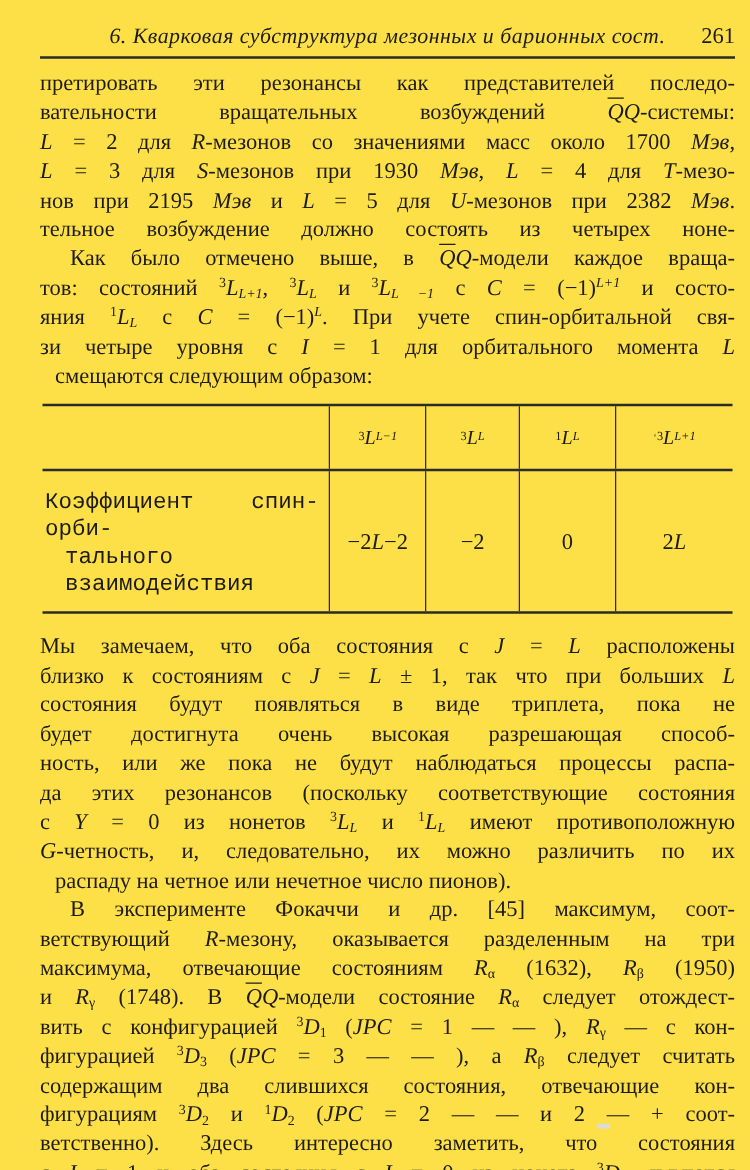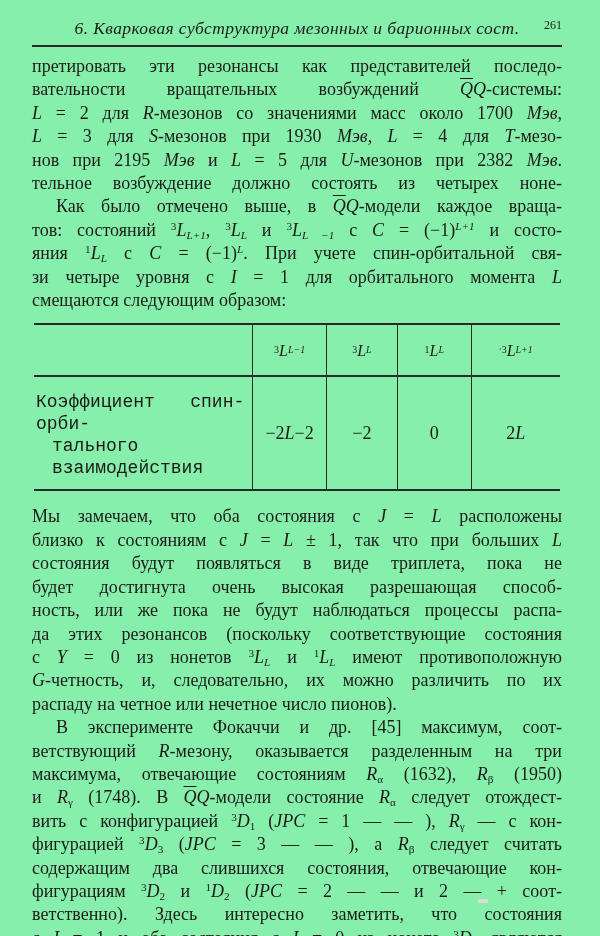--- a/index.html
+++ b/index.html
@@ -1,41 +1,41 @@
 <!DOCTYPE html>
 <html lang="ru"><head>
 <meta charset="utf-8">
 <style>
   html,body { margin:0; padding:0; background:#e8e8e2; }
   .page {
     position:relative;
     width:600px; height:936px;
     margin:0 auto;
-    background:#86efac;
+    background:#fde047;
     color:#1d1b18;
     font-family:"Liberation Serif","DejaVu Serif",serif;
     overflow:hidden;
     box-sizing:border-box;
-    padding:18px 38px 0 32px;
+    padding:18px 12px 0 32px;
   }
   
   .phead { position:relative; height:24px; font-size:17.5px; text-align:center; }
   .htitle { display:inline-block; letter-spacing:0.4px; }
-  .hpage { position:absolute; right:0; top:0; font-size:12px; font-style:normal; }
+  .hpage { position:absolute; right:0; top:0; font-size:18px; font-style:normal; }
   .hrule { border:0; border-top:2.5px solid #2b2b28; margin:3px 0 8px 0; }
 
   
   .bodytext { font-size:18px; line-height:23.4px; }
   .line {
     text-align:justify;
     text-align-last:justify;
     -moz-text-align-last:justify;
     min-height:23.4px;
   }
-  .line.nj { text-align-last:left; -moz-text-align-last:left; }
+  .line.nj { text-align-last:left;margin-left:12px; -moz-text-align-last:left; }
   .line.ind { text-indent:24px; }
 
   
   .r-p  { font-style:normal; }
   .r-i  { font-style:italic; }
   .r-iover { font-style:italic; text-decoration:overline; }
   .r-sup  { font-size:0.62em; vertical-align:0.55em; line-height:0; }
   .r-isup { font-size:0.62em; vertical-align:0.55em; line-height:0; font-style:italic; }
   .r-sub  { font-size:0.62em; vertical-align:-0.25em; line-height:0; }
   .r-isub { font-size:0.62em; vertical-align:-0.25em; line-height:0; font-style:italic; }

